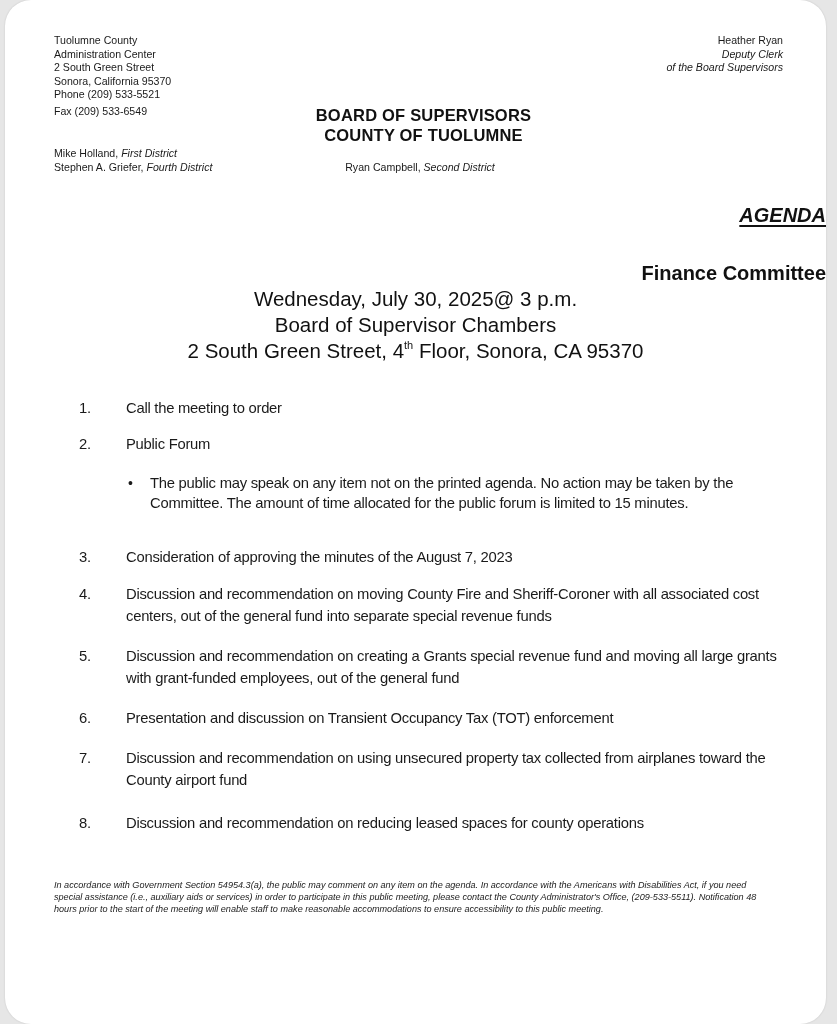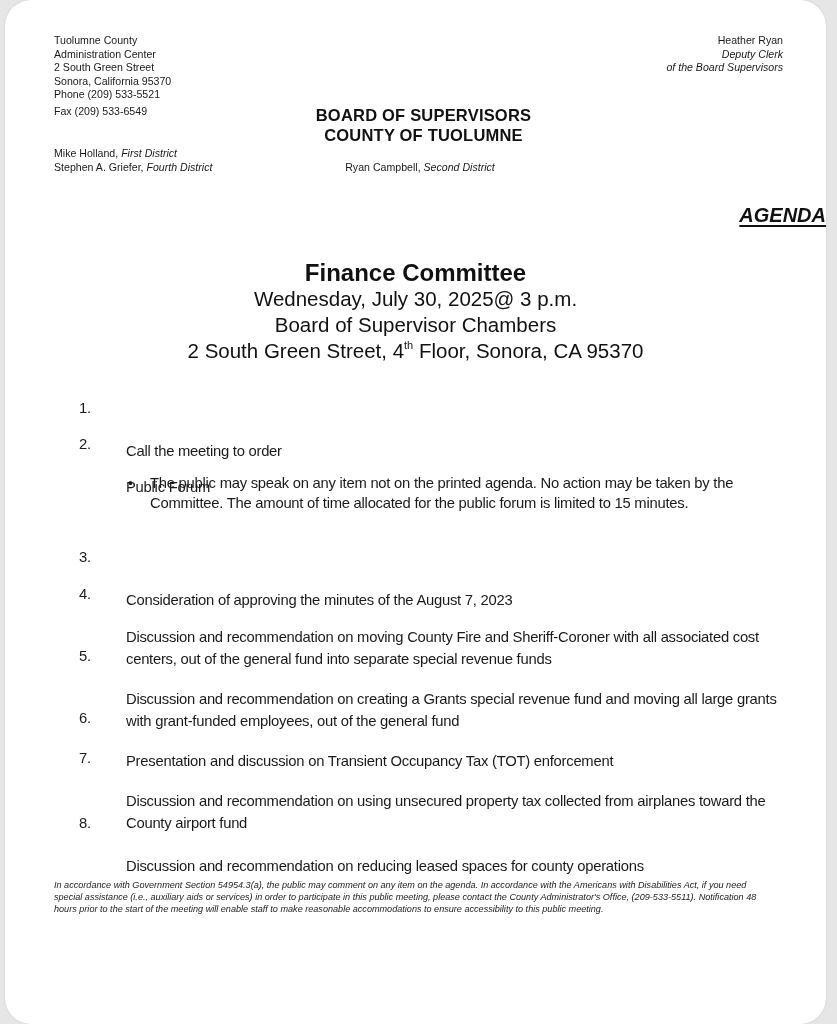--- a/index.html
+++ b/index.html
@@ -25,29 +25,29 @@
       font-weight: bold; font-size: 16.5px; line-height: 20px; letter-spacing: 0.2px; padding-left: 8px;
     }
     .agenda-heading {
       left: 0; width: 821px; top: 204px; text-align: right;
       font-weight: bold; font-size: 20px; text-decoration: underline;
       text-underline-offset: 3px; text-decoration-thickness: 2px; font-style: italic;
     }
     .meeting-block {
       left: 0; width: 821px; top: 260px; text-align: center;
     }
-    .meeting-block .committee { font-weight: bold; font-size: 24px; line-height: 26px; }
+    .meeting-block .committee { font-weight: bold; font-size: 20px; line-height: 26px; text-align: right; }
     .meeting-block .line { font-size: 20.5px; line-height: 26px; }
     sup { font-size: 11px; line-height: 0; vertical-align: 9px; }
     .item {
       position: absolute; left: 0; width: 821px;
       font-size: 14.8px; line-height: 22px; letter-spacing: -0.25px; color: #1a1a1a;
     }
     .item .num { position: absolute; left: 74px; }
-    .item .txt { position: absolute; left: 121px; width: 660px; margin-top: 43px; }
+    .item .txt { position: absolute; left: 121px; width: 660px; }
     .bullet-block {
       position: absolute; left: 123px; top: 473px; width: 660px;
       font-size: 14.8px; line-height: 20px; letter-spacing: -0.25px; color: #1a1a1a;
     }
     .bullet-block .dot { position: absolute; left: 0; top: 0; font-size: 14px; }
     .bullet-block .btxt { position: absolute; left: 22px; width: 640px; }
     .footer {
       left: 49px; top: 880px; width: 720px;
       font-size: 9.1px; line-height: 11.9px; font-style: italic; color: #222;
     }

